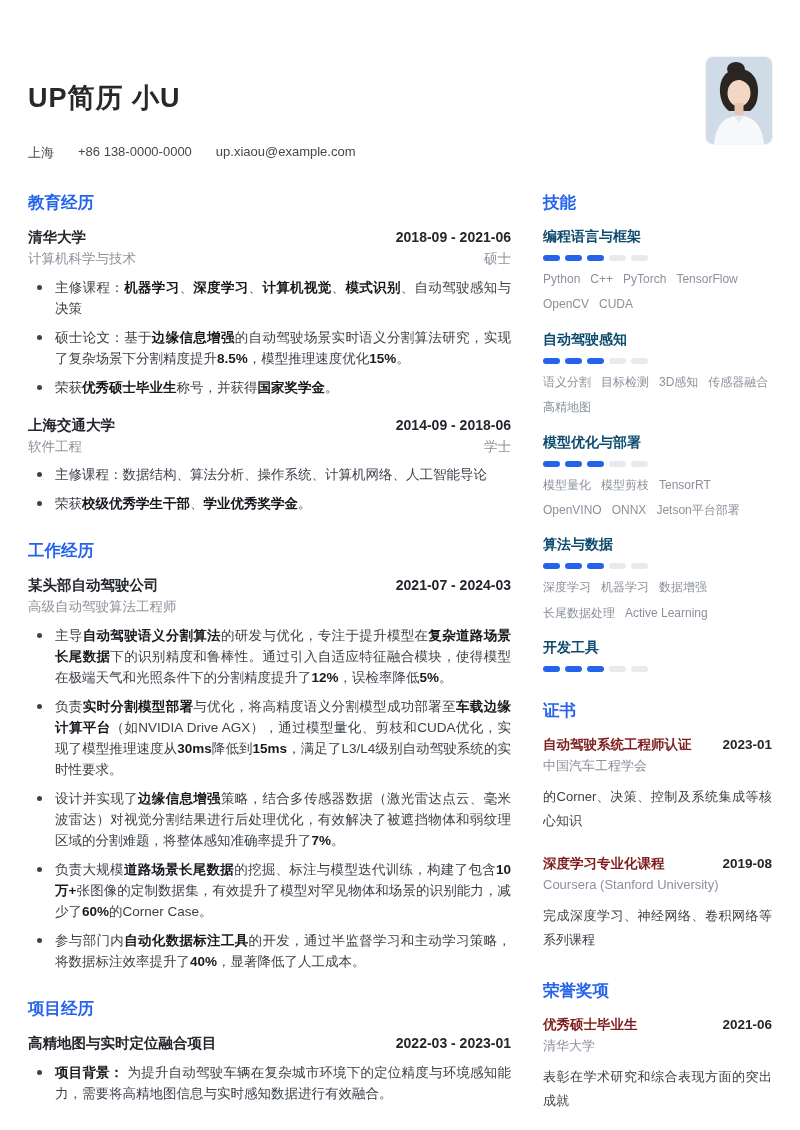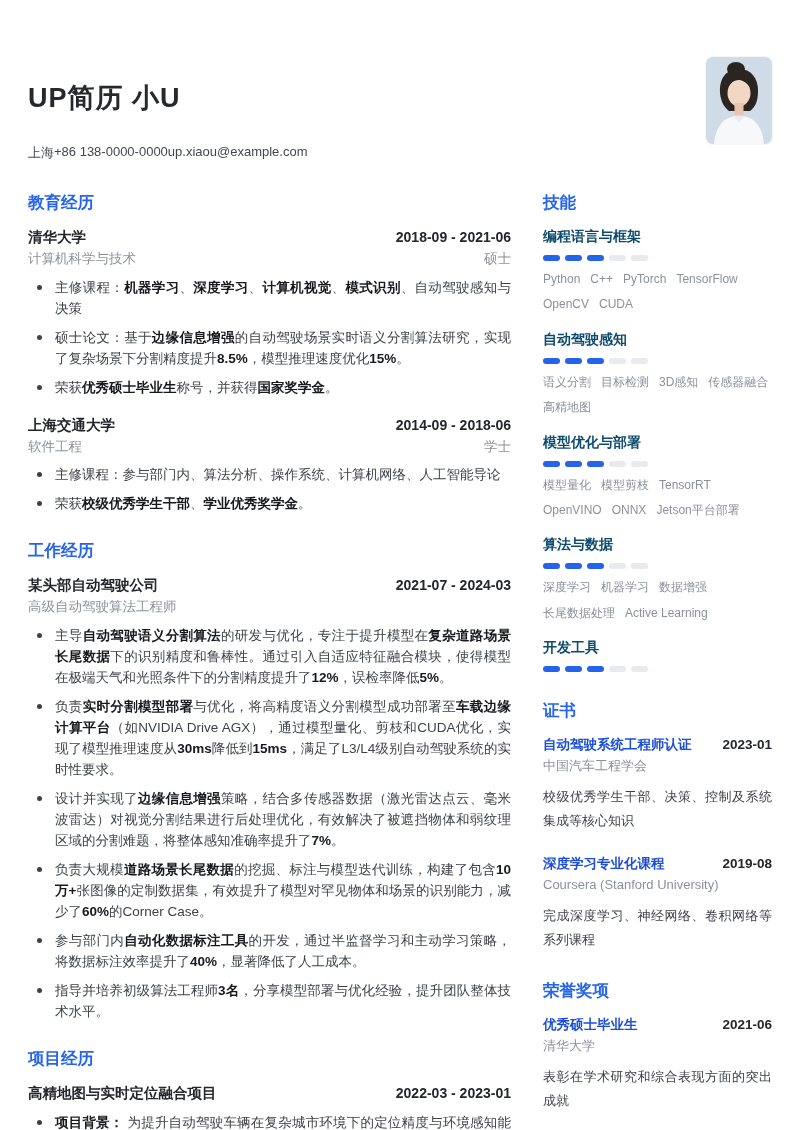--- a/index.html
+++ b/index.html
@@ -9,21 +9,21 @@
   html,body{margin:0;padding:0;}
   body{
     width:800px;height:1130px;overflow:hidden;background:#ffffff;
     font-family:"Liberation Sans","DejaVu Sans",sans-serif;color:var(--text);
   }
   .page{position:relative;width:800px;height:1130px;padding:0 28px;}
 
   
   .hdr{padding-top:80px;}
   .hdr h1{margin:0;font-size:27px;font-weight:700;color:#26282c;letter-spacing:1px;}
-  .contacts{margin-top:28px;display:flex;font-size:13px;color:#43474d;}
+  .contacts{margin-top:28px;display:flex;gap:24px;font-size:13px;color:#43474d;}
   .photo{position:absolute;top:57px;right:28px;width:66px;height:87px;border-radius:7px;overflow:hidden;box-shadow:0 0 0 1px rgba(0,0,0,.04);}
   .photo svg{display:block;}
 
   
   .cols{display:flex;gap:32px;margin-top:30px;align-items:flex-start;}
   .left{width:483px;flex:none;}
   .right{flex:1;min-width:0;}
 
   h2.sec{margin:0 0 14px;font-size:16.5px;font-weight:700;color:var(--accent);font-family:Liberation Mono, monospace;}
   section.blk{margin-bottom:26px;}
@@ -45,21 +45,21 @@
   .sg{margin-bottom:19px;}
   .sgname{font-size:14px;font-weight:700;color:#0c4a6e;margin-bottom:9px;}
   .bar{display:flex;gap:5px;margin-bottom:11px;}
   .seg{width:17px;height:6px;border-radius:3px;background:var(--pill-off);}
   .seg.on{background:var(--accent);}
   .tags{display:flex;flex-wrap:wrap;column-gap:10px;row-gap:11px;font-size:12px;color:var(--muted);line-height:1.2;}
 
   
   .side-entry{margin-bottom:22px;}
   .srow{display:flex;justify-content:space-between;align-items:baseline;gap:8px;}
-  .sname{font-size:13.5px;font-weight:700;color:#1d4ed8;}
+  .sname{font-size:13.5px;font-weight:700;color:#7f1d1d;}
   .sdate{font-size:13.5px;font-weight:700;color:#23262b;white-space:nowrap;}
   .ssub{font-size:13px;color:var(--muted);margin-top:3px;line-height:1.45;}
   .sdesc{font-size:13px;color:#3d4248;line-height:1.85;margin-top:9px;text-align:justify;}
 </style>
 </head>
 <body>
 
 <div class="page">
 
   <div class="photo">
@@ -110,21 +110,21 @@
         <article class="entry">
           <div class="erow">
             <span class="ename">上海交通大学</span>
             <span class="edate">2014-09 - 2018-06</span>
           </div>
           <div class="esub">
             <span>软件工程</span>
             <span>学士</span>
           </div>
           <ul class="bl">
-            <li><span>主修课程：参与部门内、算法分析、操作系统、计算机网络、人工智能导论</span></li>
+            <li><span>主修课程：数据结构、算法分析、操作系统、计算机网络、人工智能导论</span></li>
             <li><span>荣获</span><span class="b">校级优秀学生干部</span><span>、</span><span class="b">学业优秀奖学金</span><span>。</span></li>
           </ul>
         </article>
       </section>
 
       <section class="blk">
         <h2 class="sec">工作经历</h2>
 
         <article class="entry">
           <div class="erow">
@@ -133,21 +133,20 @@
           </div>
           <div class="esub">
             <span>高级自动驾驶算法工程师</span>
           </div>
           <ul class="bl">
             <li><span>主导</span><span class="b">自动驾驶语义分割算法</span><span>的研发与优化，专注于提升模型在</span><span class="b">复杂道路场景长尾数据</span><span>下的识别精度和鲁棒性。通过引入自适应特征融合模块，使得模型在极端天气和光照条件下的分割精度提升了</span><span class="b">12%</span><span>，误检率降低</span><span class="b">5%</span><span>。</span></li>
             <li><span>负责</span><span class="b">实时分割模型部署</span><span>与优化，将高精度语义分割模型成功部署至</span><span class="b">车载边缘计算平台</span><span>（如NVIDIA Drive AGX），通过模型量化、剪枝和CUDA优化，实现了模型推理速度从</span><span class="b">30ms</span><span>降低到</span><span class="b">15ms</span><span>，满足了L3/L4级别自动驾驶系统的实时性要求。</span></li>
             <li><span>设计并实现了</span><span class="b">边缘信息增强</span><span>策略，结合多传感器数据（激光雷达点云、毫米波雷达）对视觉分割结果进行后处理优化，有效解决了被遮挡物体和弱纹理区域的分割难题，将整体感知准确率提升了</span><span class="b">7%</span><span>。</span></li>
             <li><span>负责大规模</span><span class="b">道路场景长尾数据</span><span>的挖掘、标注与模型迭代训练，构建了包含</span><span class="b">10万+</span><span>张图像的定制数据集，有效提升了模型对罕见物体和场景的识别能力，减少了</span><span class="b">60%</span><span>的Corner Case。</span></li>
             <li><span>参与部门内</span><span class="b">自动化数据标注工具</span><span>的开发，通过半监督学习和主动学习策略，将数据标注效率提升了</span><span class="b">40%</span><span>，显著降低了人工成本。</span></li>
-            <li><span>指导并培养初级算法工程师</span><span class="b">3名</span><span>，分享模型部署与优化经验，提升团队整体技术水平。</span></li>
           </ul>
         </article>
       </section>
 
       <section class="blk">
         <h2 class="sec">项目经历</h2>
 
         <article class="entry">
           <div class="erow">
             <span class="ename">高精地图与实时定位融合项目</span>
@@ -255,21 +254,21 @@
 
       <section class="blk">
         <h2 class="sec">证书</h2>
 
         <div class="side-entry">
           <div class="srow">
             <span class="sname">自动驾驶系统工程师认证</span>
             <span class="sdate">2023-01</span>
           </div>
           <div class="ssub">中国汽车工程学会</div>
-          <div class="sdesc">校级优秀学生干部、决策、控制及系统集成等核心知识</div>
+          <div class="sdesc">的Corner、决策、控制及系统集成等核心知识</div>
         </div>
 
         <div class="side-entry">
           <div class="srow">
             <span class="sname">深度学习专业化课程</span>
             <span class="sdate">2019-08</span>
           </div>
           <div class="ssub">Coursera (Stanford University)</div>
           <div class="sdesc">完成深度学习、神经网络、卷积网络等系列课程</div>
         </div>

